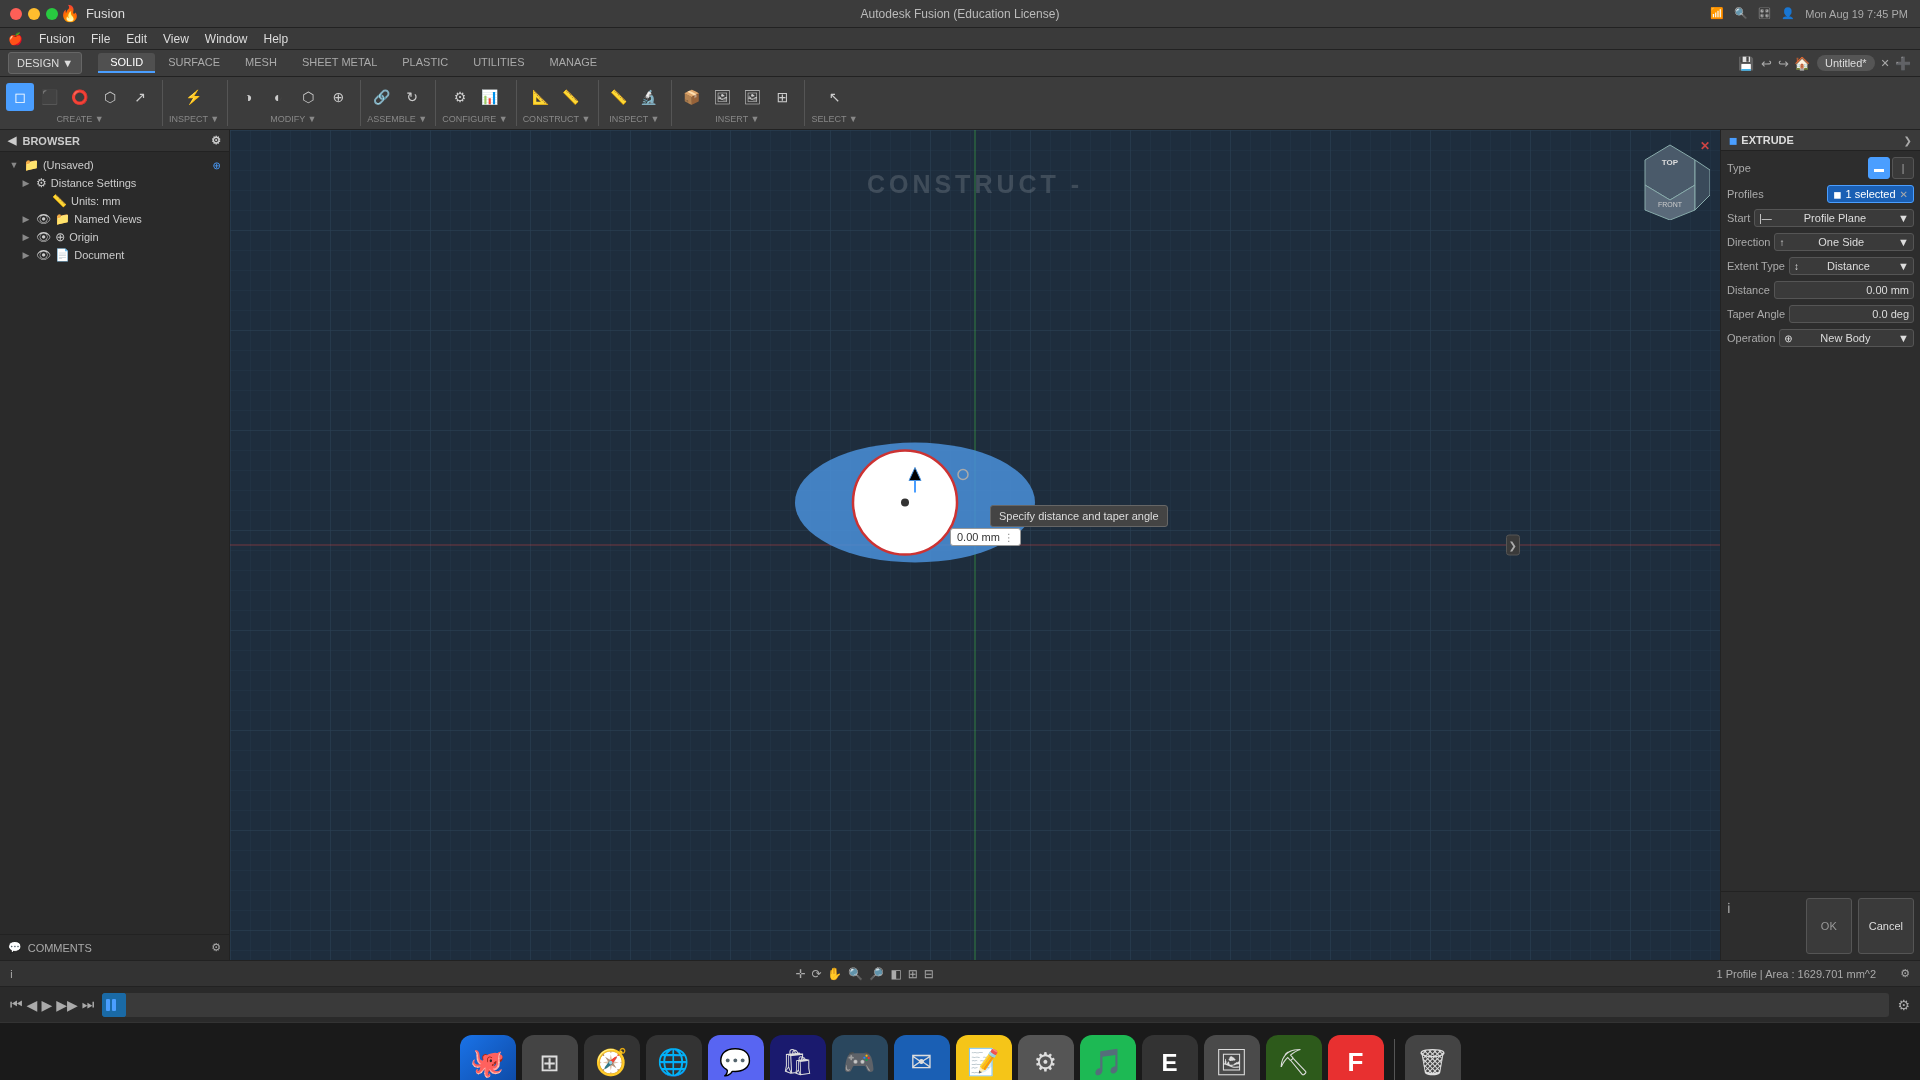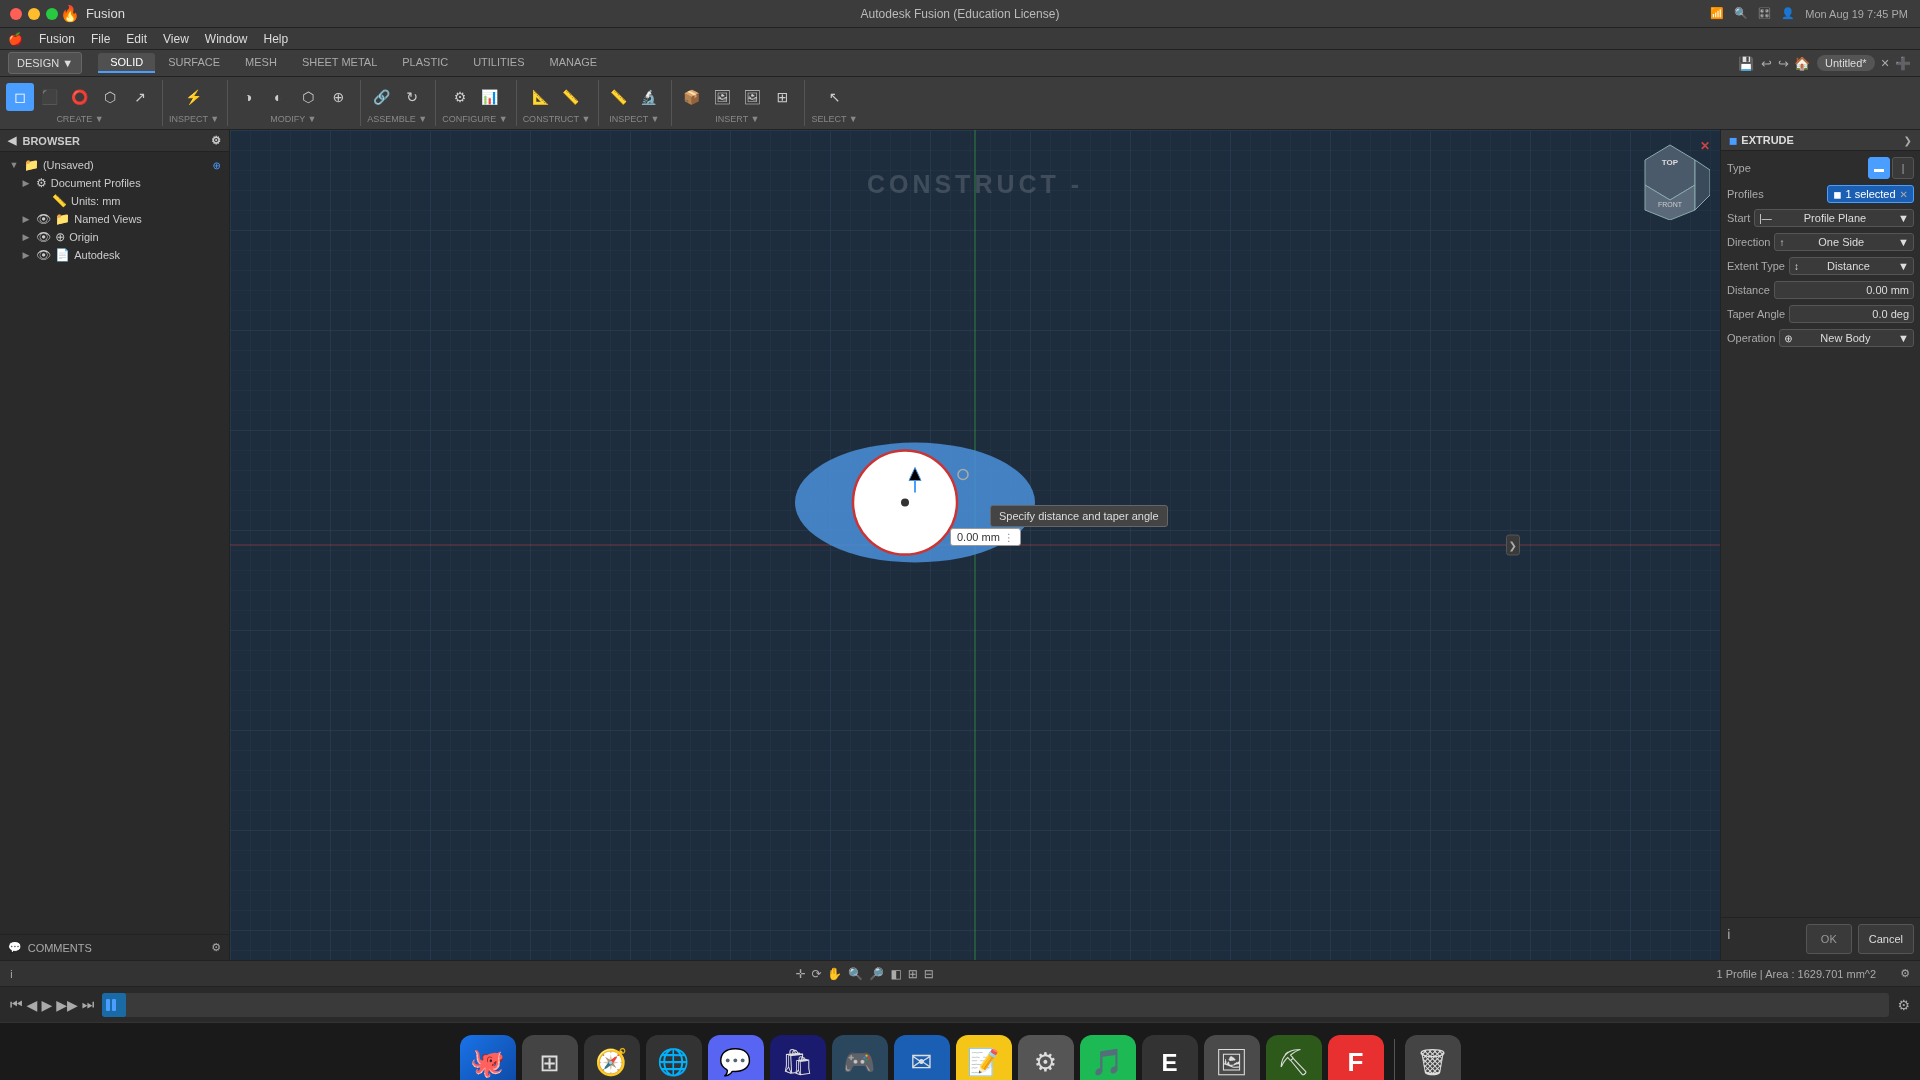--- a/index.html
+++ b/index.html
@@ -124,21 +124,21 @@
       width: 22px; height: 22px; background: #3a3a3a; border: 1px solid #555;
       border-radius: 3px; display: flex; align-items: center; justify-content: center;
       cursor: pointer; font-size: 10px; color: #aaa;
     }
     .type-icon-btn.active { background: #4a9eff; border-color: #4a9eff; color: #fff; }
     .panel-footer {
       display: flex; justify-content: flex-end; gap: 6px; padding: 6px;
       border-top: 1px solid #222; margin-top: auto;
     }
     .btn-ok {
-      padding: 8px 14px; background: #3a3a3a; border: 1px solid #555;
+      padding: 21px 14px; background: #3a3a3a; border: 1px solid #555;
       border-radius: 3px; color: #999; font-size: 11px; cursor: not-allowed;
     }
     .btn-cancel {
       padding: 3px 10px; background: #3a3a3a; border: 1px solid #555;
       border-radius: 3px; color: #ddd; font-size: 11px; cursor: pointer;
     }
     .info-icon { font-size: 14px; color: #aaa; cursor: pointer; }
 
     
     #tooltip {
@@ -360,21 +360,21 @@
       <div class="tree-item">
         <span class="tree-arrow">▼</span>
         <span class="tree-icon">📁</span>
         <span class="tree-label">(Unsaved)</span>
         <span style="margin-left:auto; font-size:10px; color:#4a9eff;">⊕</span>
       </div>
 
       <div class="tree-item indent-1">
         <span class="tree-arrow">▶</span>
         <span class="tree-icon">⚙</span>
-        <span class="tree-label">Document Profiles</span>
+        <span class="tree-label">Distance Settings</span>
       </div>
 
       <div class="tree-item indent-2">
         <span class="tree-arrow">&nbsp;</span>
         <span class="tree-icon">📏</span>
         <span class="tree-label">Units: mm</span>
       </div>
 
       <div class="tree-item indent-1">
         <span class="tree-arrow">▶</span>
@@ -387,21 +387,21 @@
         <span class="tree-arrow">▶</span>
         <span class="tree-icon">👁</span>
         <span class="tree-icon">⊕</span>
         <span class="tree-label">Origin</span>
       </div>
 
       <div class="tree-item indent-1">
         <span class="tree-arrow">▶</span>
         <span class="tree-icon">👁</span>
         <span class="tree-icon">📄</span>
-        <span class="tree-label">Autodesk</span>
+        <span class="tree-label">Document</span>
       </div>
     </div>
 
     <div id="comments-bar">
       <span>💬</span>
       <span>COMMENTS</span>
       <span style="margin-left:auto;">⚙</span>
     </div>
   </div>
 

